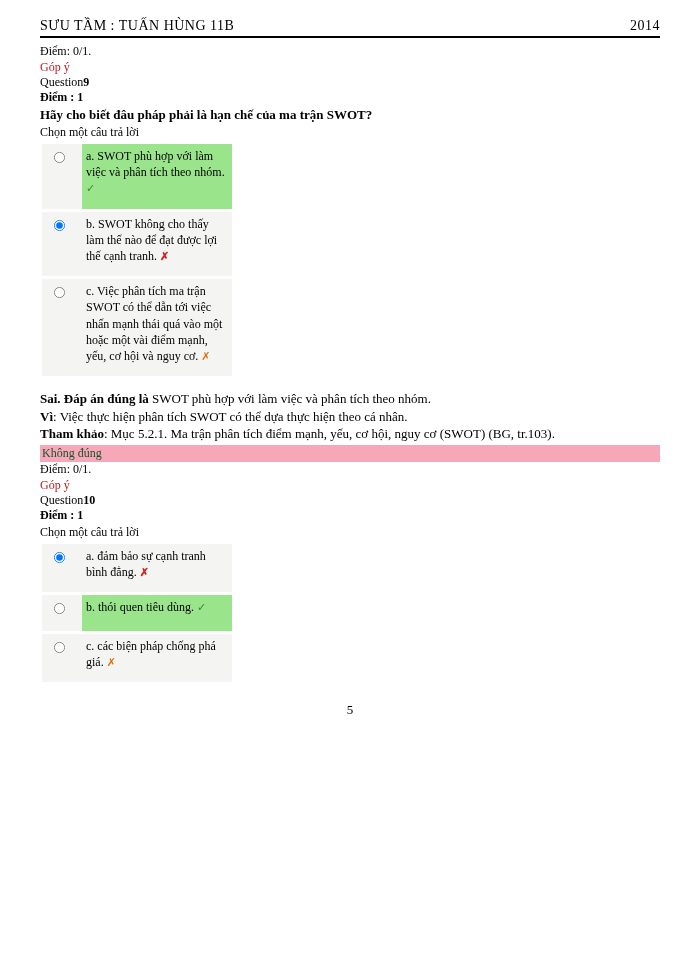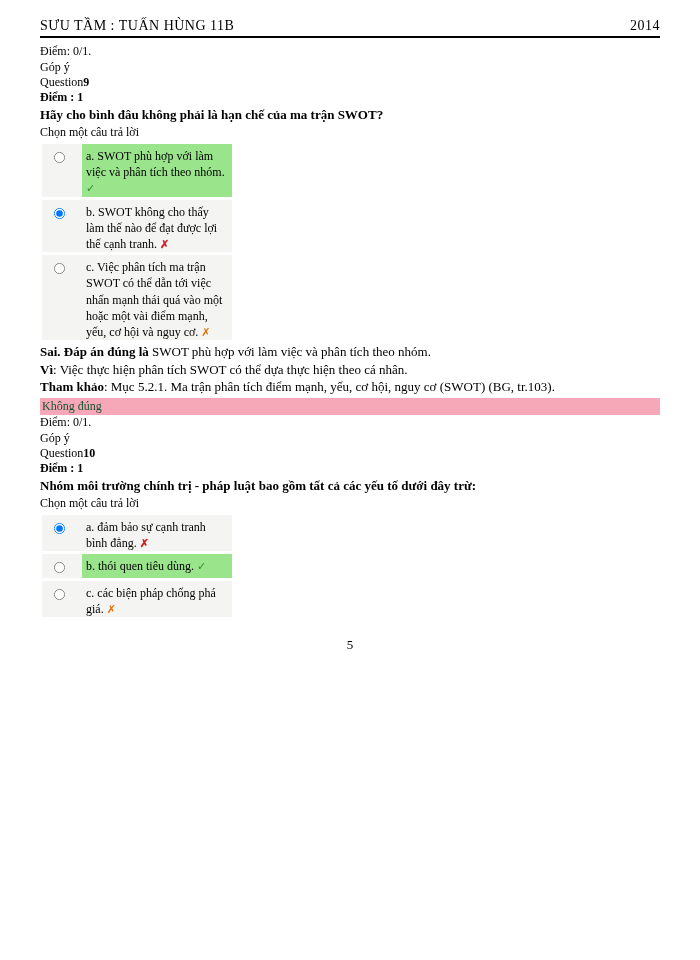--- a/index.html
+++ b/index.html
@@ -23,21 +23,21 @@
     border-bottom: 2px solid #000;
     padding-bottom: 2px;
     margin-bottom: 6px;
     font-size: 14px;
     letter-spacing: 0.5px;
   }
   .score-line {
     font-size: 12px;
   }
   .feedback-link {
-    color: #000000;
+    color: #b91c1c;
     font-size: 12px;
     text-decoration: none;
   }
   .qnum {
     font-size: 12px;
   }
   .diem-line {
     font-size: 12px;
     font-weight: bold;
   }
@@ -49,21 +49,21 @@
   .chon {
     font-size: 12px;
     margin: 2px 0 4px 0;
   }
   table.answers {
     border-collapse: collapse;
     margin-left: 2px;
   }
   table.answers td {
     vertical-align: top;
-    padding: 4px 6px 0 4px;
+    padding: 4px 6px 12px 4px;
   }
   table.answers td.radio-cell {
     width: 28px;
     background: #f4f4f2;
     text-align: left;
     padding-left: 6px;
   }
   table.answers td.text-cell {
     width: 140px;
     background: #f4f4f2;
@@ -82,21 +82,21 @@
     font-family: Arial, sans-serif;
     font-size: 11px;
     display: inline;
   }
   .mark.green { color: #2e8b2e; }
   .mark.red { color: #d02020; font-weight: bold; }
   .mark.orange { color: #e46b00; }
   .expl {
     font-size: 13px;
     line-height: 1.35;
-    margin-top: 0;
+    margin-top: 11px;
   }
   .wrong-bar {
     background: #f7a8b8;
     color: #14532d;
     padding: 1px 2px;
     font-size: 12px;
     margin-top: 2px;
   }
   .page-num {
     text-align: center;
@@ -118,21 +118,21 @@
     <span>2014</span>
   </div>
 
   <div class="score-line">Điểm: 0/1.</div>
   <a href="#" class="feedback-link">Góp ý</a>
 
   <div class="qnum">
     <span>Question</span><b>9</b>
   </div>
   <div class="diem-line">Điểm : 1</div>
-  <div class="stem">Hãy cho bình đâu không phải là hạn chế của ma trận SWOT?</div>
+  <div class="stem">Hãy cho biết đâu pháp phải là hạn chế của ma trận SWOT?</div>
   <div class="chon">Chọn một câu trả lời</div>
 
   <table class="answers">
     <tbody>
         <tr>
       <td class="radio-cell"><input type="radio" name="q9" style=""></td>
       <td class="text-cell correct">
         <span>a. SWOT phù hợp với làm việc và phân tích theo nhóm.</span>
         <span class="mark green">✓</span>
       </td>
@@ -173,21 +173,20 @@
   </div>
 
   <div class="wrong-bar">Không đúng</div>
   <div class="score-line">Điểm: 0/1.</div>
   <a href="#" class="feedback-link">Góp ý</a>
 
   <div class="qnum">
     <span>Question</span><b>10</b>
   </div>
   <div class="diem-line">Điểm : 1</div>
-  <div class="stem">Nhóm môi trường chính trị - pháp luật bao gồm tất cả các yếu tố dưới đây trừ:</div>
   <div class="chon">Chọn một câu trả lời</div>
 
   <table class="answers">
     <tbody>
         <tr>
       <td class="radio-cell"><input type="radio" name="q10" checked="" style=""></td>
       <td class="text-cell">
         <span>a. đảm bảo sự cạnh tranh bình đẳng.</span>
         <span class="mark red">✗</span>
       </td>

